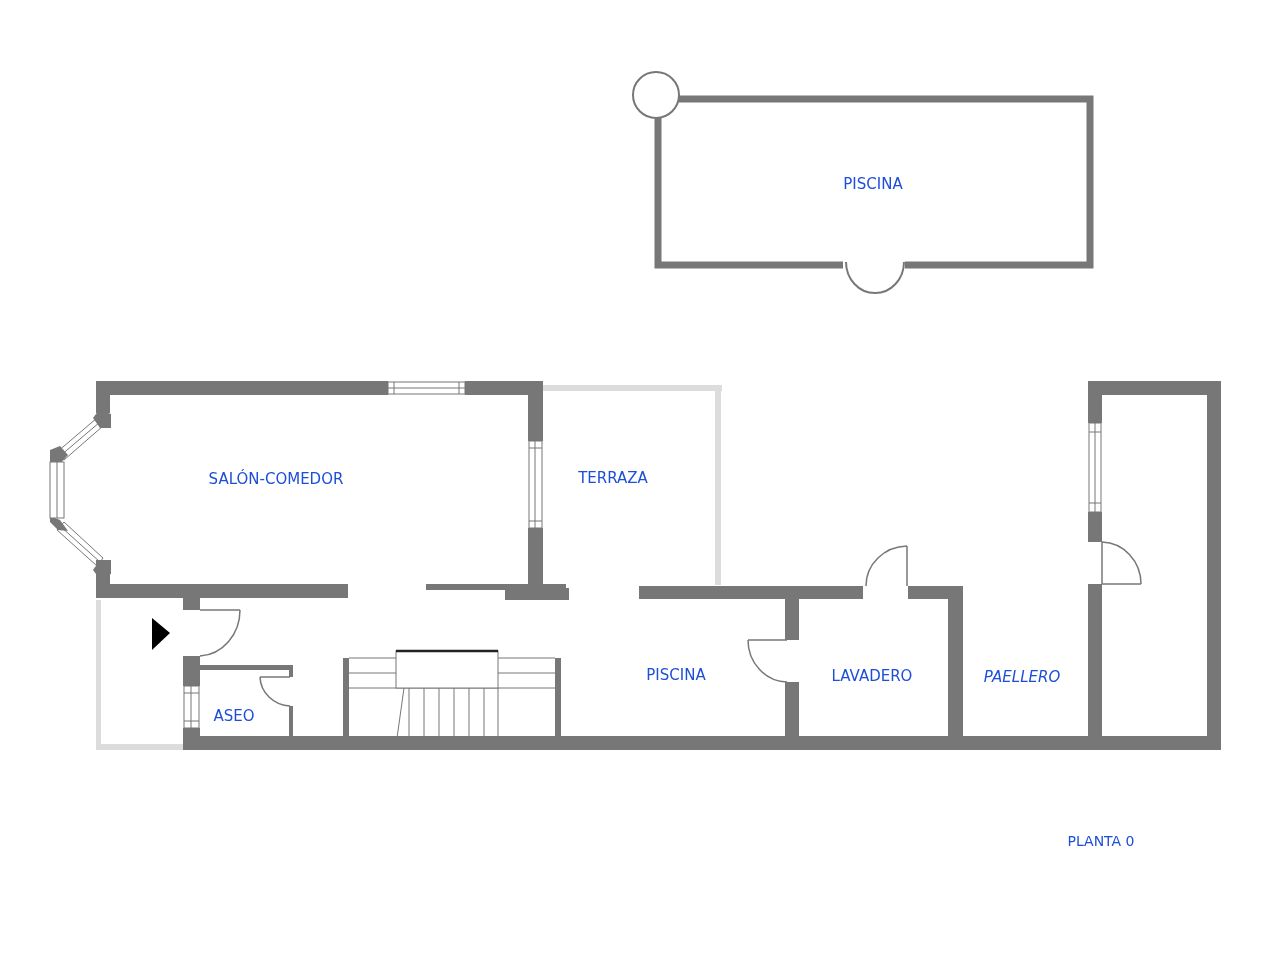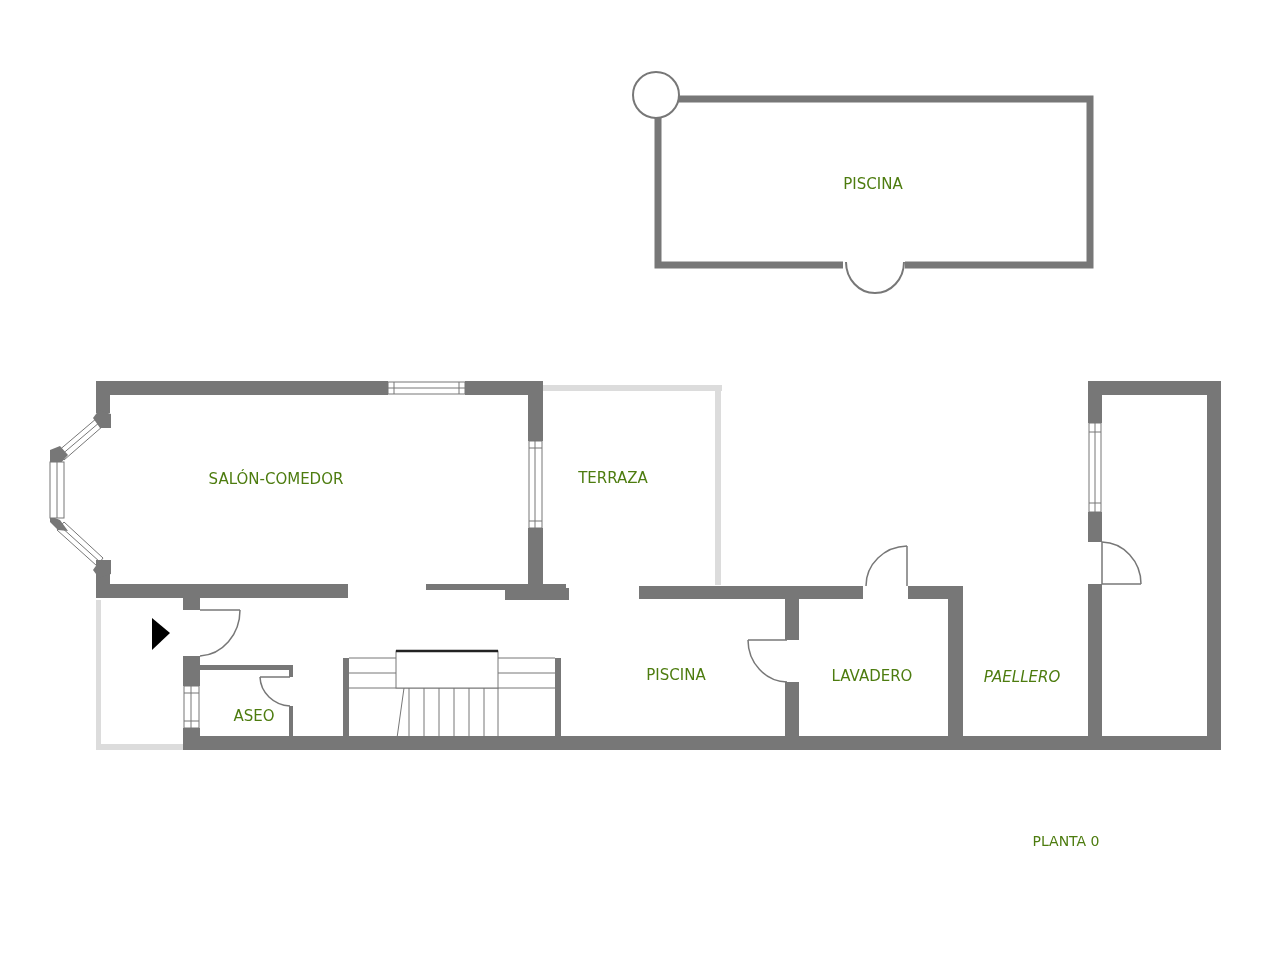--- a/index.html
+++ b/index.html
@@ -1,19 +1,19 @@
 <!DOCTYPE html>
 <html><head>
 <meta charset="utf-8">
 <style>
   html, body { margin: 0; padding: 0; background: #ffffff; }
   body { width: 1280px; height: 960px; position: relative; overflow: hidden; font-family: "DejaVu Sans", sans-serif; }
   svg { position: absolute; left: 0; top: 0; }
-  .label { position: absolute; font-family: "DejaVu Sans", sans-serif; font-size: 15px; color: #4d7c0f; letter-spacing: 0px; white-space: nowrap; transform: translate(-50%, -50%); }
-  .plan-label { font-size: 14px; }
+  .label { position: absolute; font-family: "DejaVu Sans", sans-serif; font-size: 15px; color: #1d4ed8; letter-spacing: 0px; white-space: nowrap; transform: translate(-50%, -50%); }
+  .plan-label { font-size: 14px; margin-left: 35px; }
 </style>
 </head>
 <body>
 
 <svg width="1280" height="960" viewBox="0 0 1280 960" xmlns="http://www.w3.org/2000/svg">
 
   <g>
     <rect x="658" y="99" width="432" height="166" fill="none" stroke="#777" stroke-width="7"></rect>
 
     <rect x="843" y="258" width="62" height="12" fill="#fff"></rect>
@@ -150,14 +150,14 @@
 
   <polygon points="152,618 170,633 152,650" fill="#000"></polygon>
 </svg>
 
 <div class="label" style="left:873px; top:184px;">PISCINA</div>
 <div class="label" style="left:276px; top:479px;">SALÓN-COMEDOR</div>
 <div class="label" style="left:613px; top:478px;">TERRAZA</div>
 <div class="label" style="left:676px; top:675px;">PISCINA</div>
 <div class="label" style="left:872px; top:676px;">LAVADERO</div>
 <div class="label" style="left:1022px; top:677px;font-style:italic;">PAELLERO</div>
-<div class="label" style="left:234px; top:716px;margin-left:20px;">ASEO</div>
+<div class="label" style="left:234px; top:716px;">ASEO</div>
 <div class="label plan-label" style="left:1066px; top:841px;">PLANTA 0</div>
 
 </body></html>

